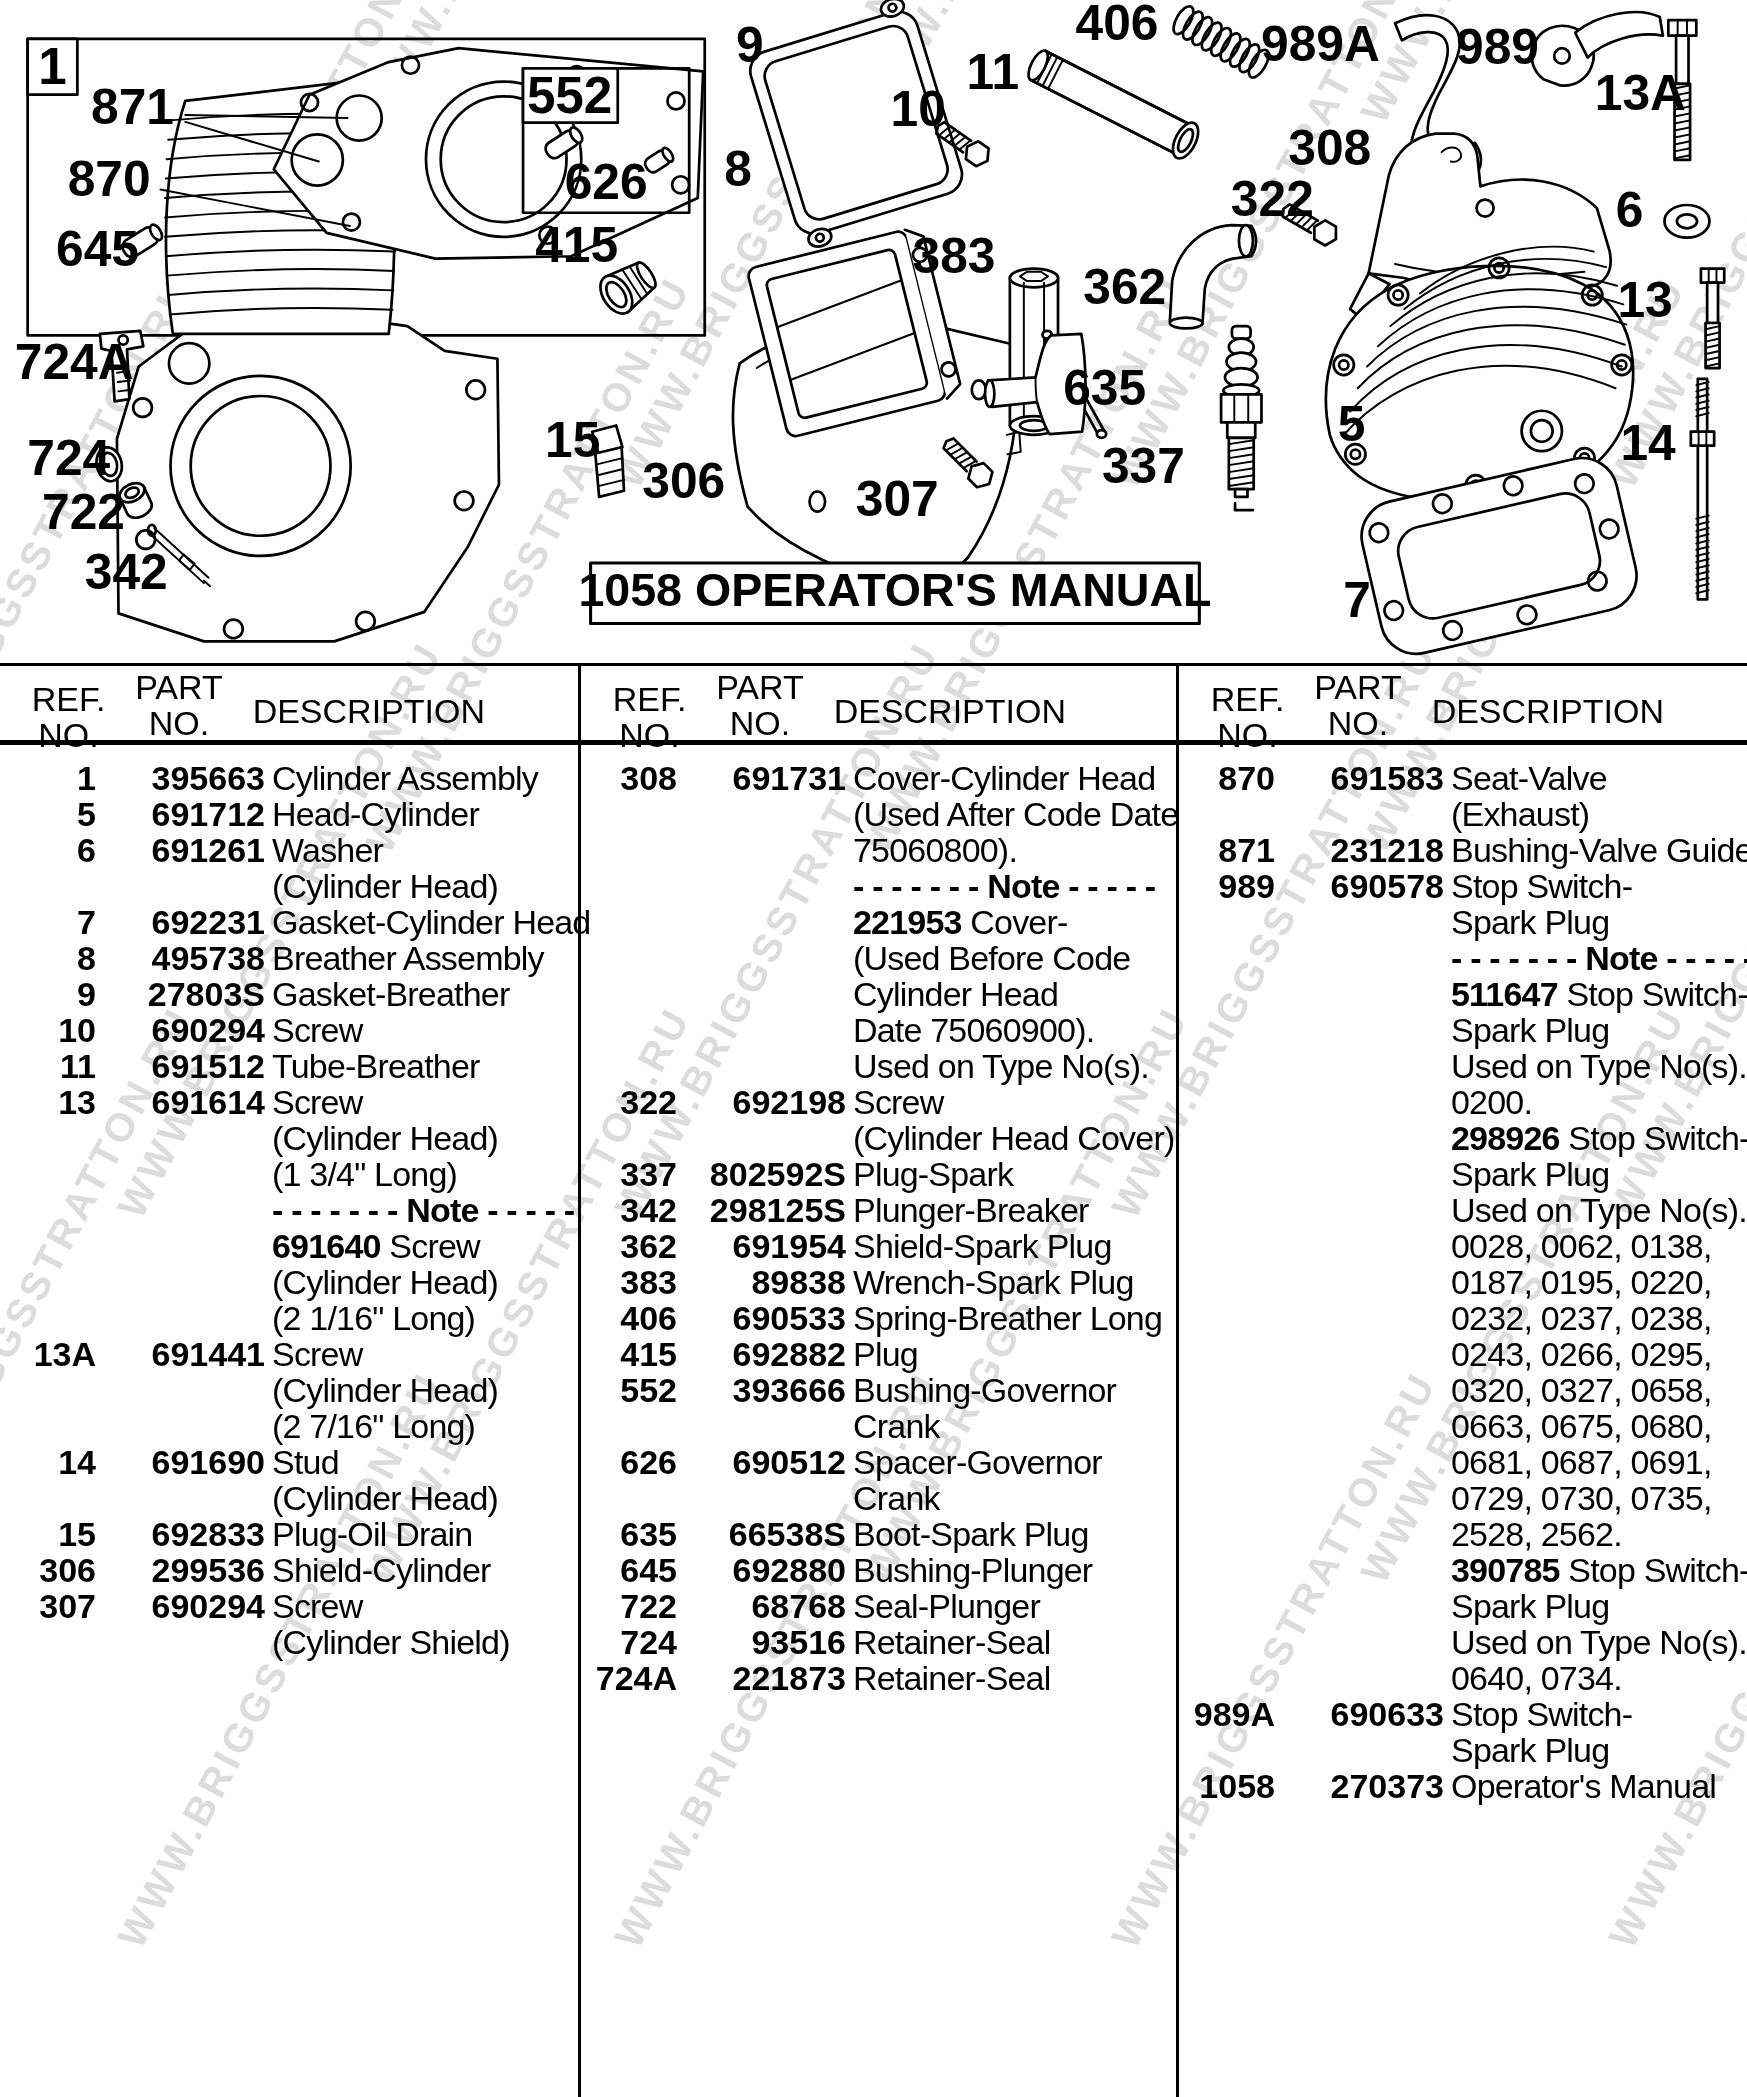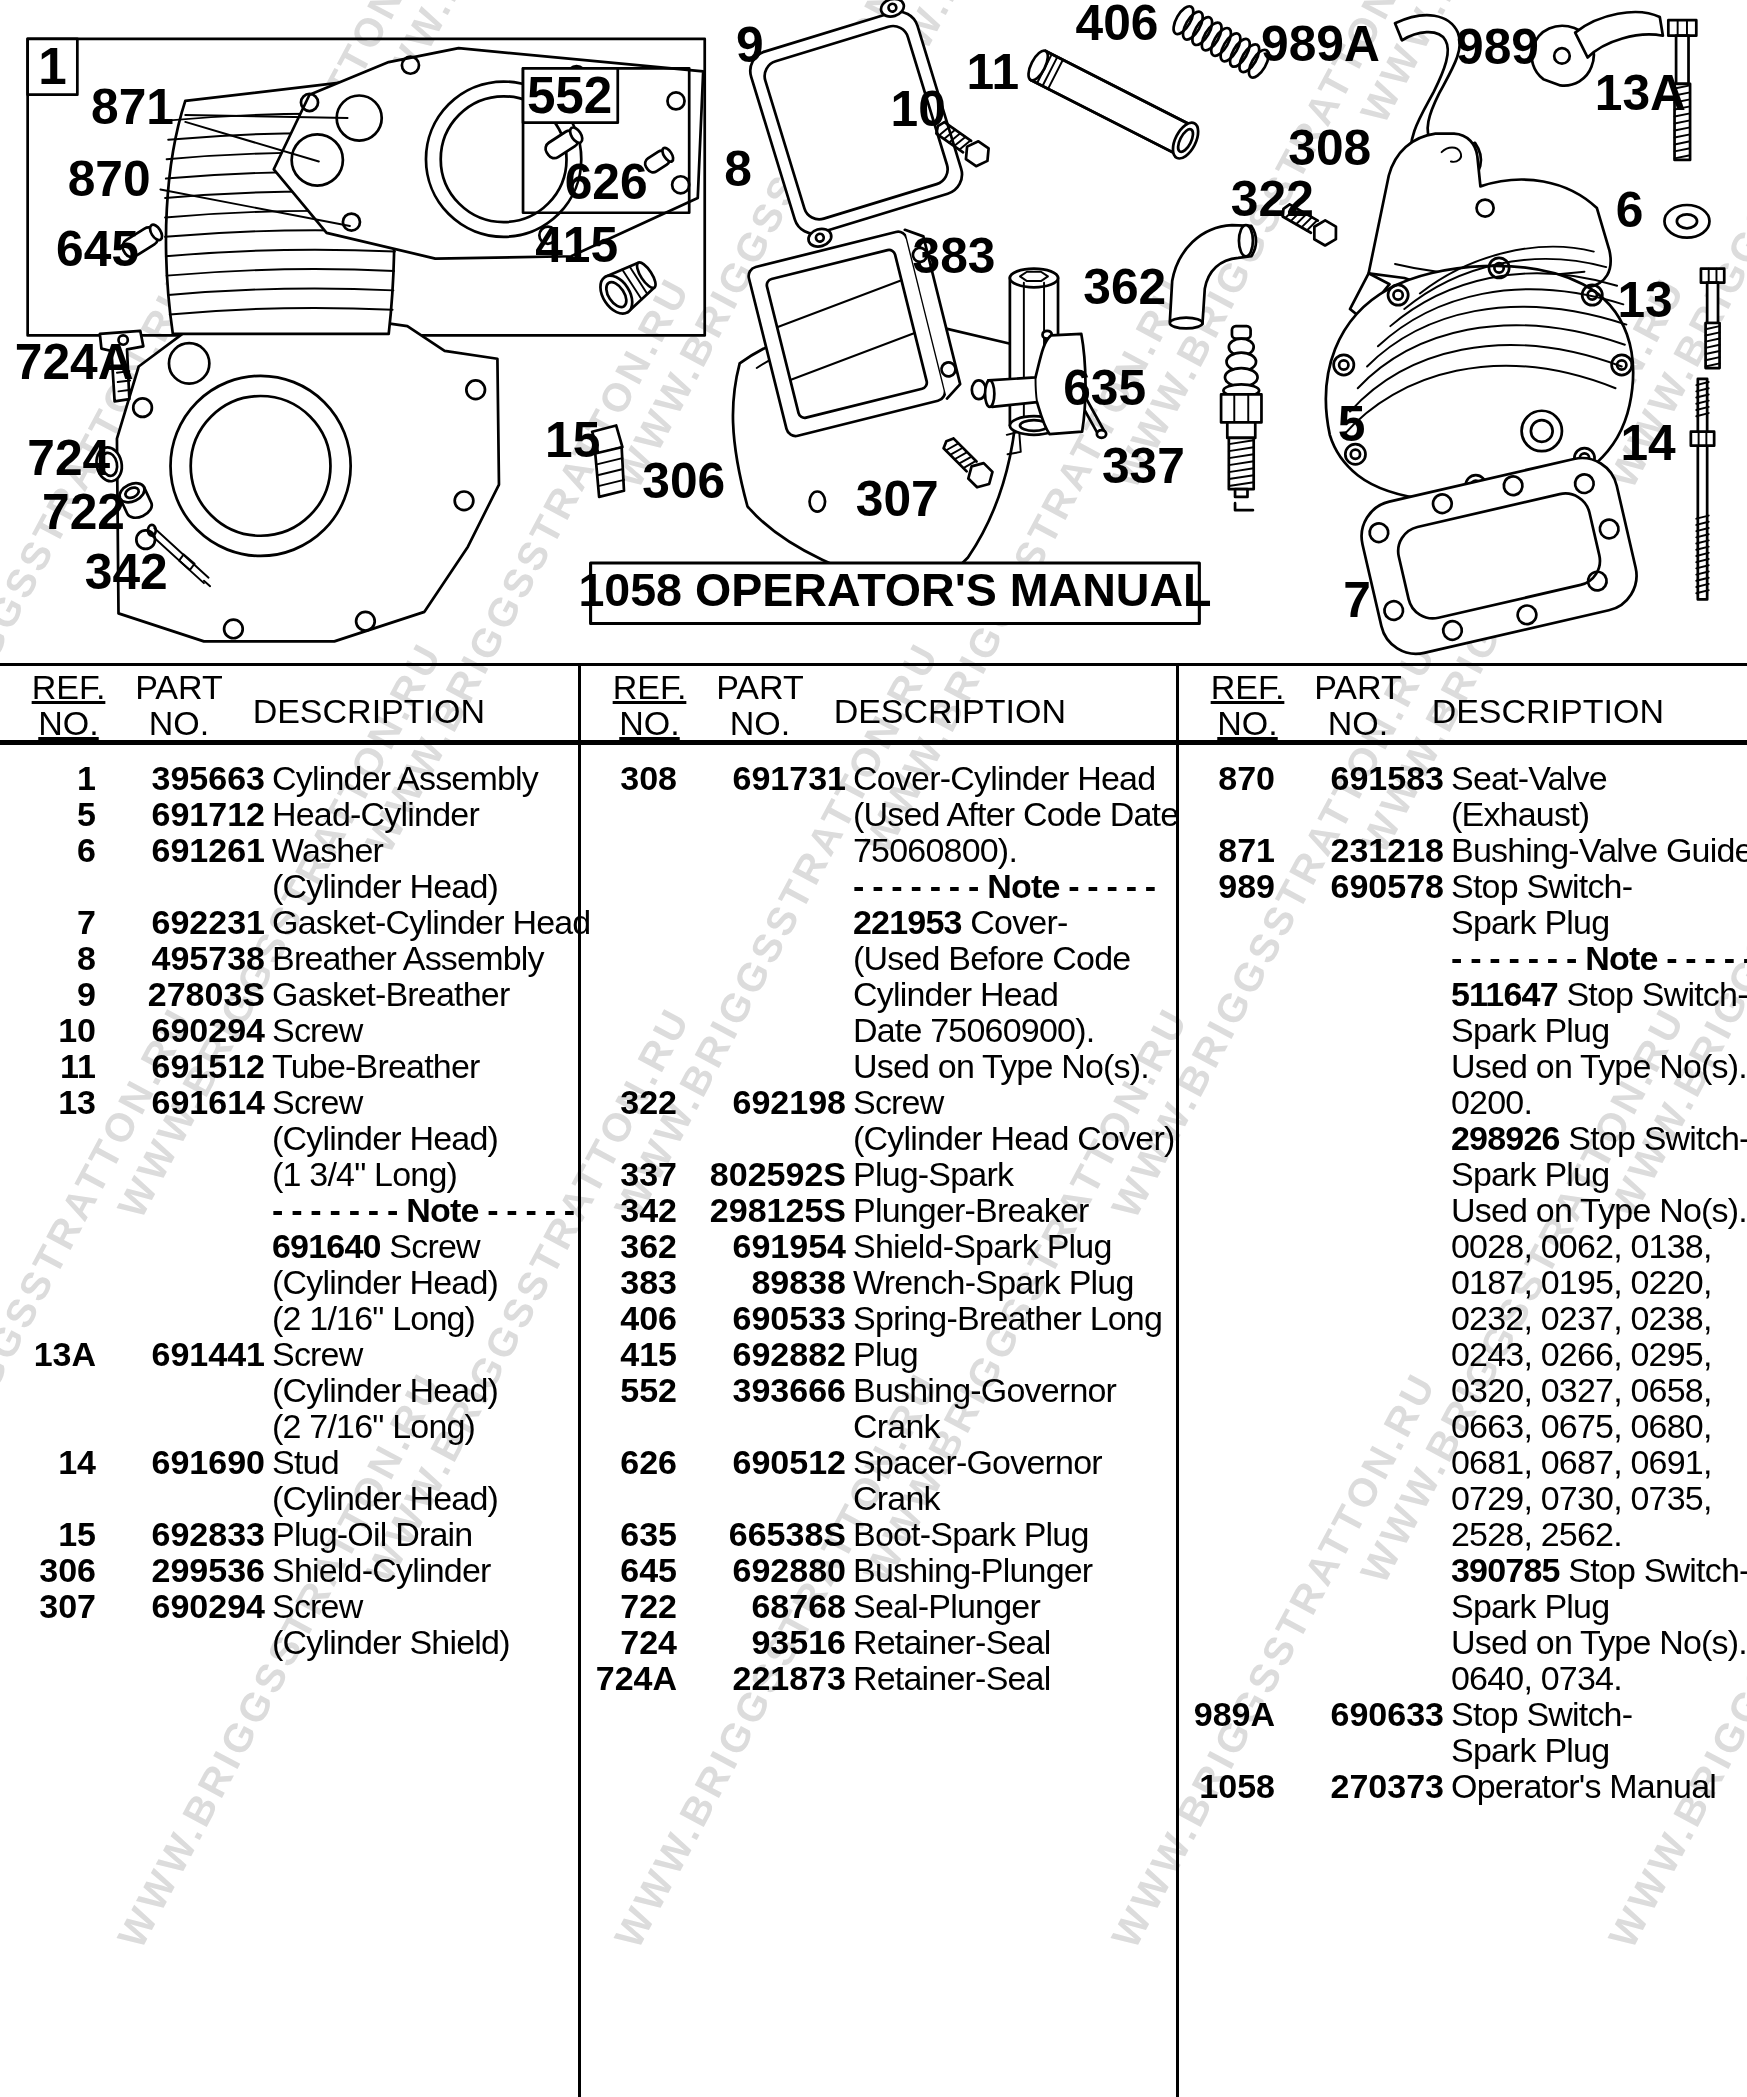--- a/index.html
+++ b/index.html
@@ -21,21 +21,21 @@
   text.manual{font-size:60px;}
   
   .rule{position:absolute;background:#000;z-index:2;}
   #rule-top{left:0;top:663px;width:1748px;height:3.1px;}
   #rule-head{left:0;top:740px;width:1748px;height:4.7px;}
   .vdiv{position:absolute;top:663px;width:3.1px;height:1435px;background:#000;z-index:2;}
   #vdiv1{left:578px;} #vdiv2{left:1176px;}
   
   .col-header{position:absolute;top:669px;width:578px;height:71px;z-index:2;font-size:34px;line-height:36px;}
   .col-header[data-col="0"]{left:0;} .col-header[data-col="1"]{left:581px;} .col-header[data-col="2"]{left:1179px;}
-  .h-ref{position:absolute;left:14px;top:0;width:109px;text-align:center;text-decoration:underline;}
+  .h-ref{position:absolute;left:14px;top:12px;width:109px;text-align:center;}
   .h-part{position:absolute;left:117px;top:0;width:124px;text-align:center;}
   .h-desc{position:absolute;left:229px;top:24px;width:256px;text-align:right;}
   
   .col-body{position:absolute;top:760px;width:578px;z-index:2;}
   .col-body[data-col="0"]{left:0;} .col-body[data-col="1"]{left:581px;} .col-body[data-col="2"]{left:1179px;}
   .trow{position:relative;height:36px;font-size:34px;line-height:36px;white-space:nowrap;}
   .c-ref{position:absolute;left:0;width:96px;text-align:right;font-weight:bold;}
   .c-part{position:absolute;left:16px;width:249px;text-align:right;font-weight:bold;}
   .c-desc{position:absolute;left:272px;letter-spacing:-0.8px;}
   .c-desc b{font-weight:bold;}

